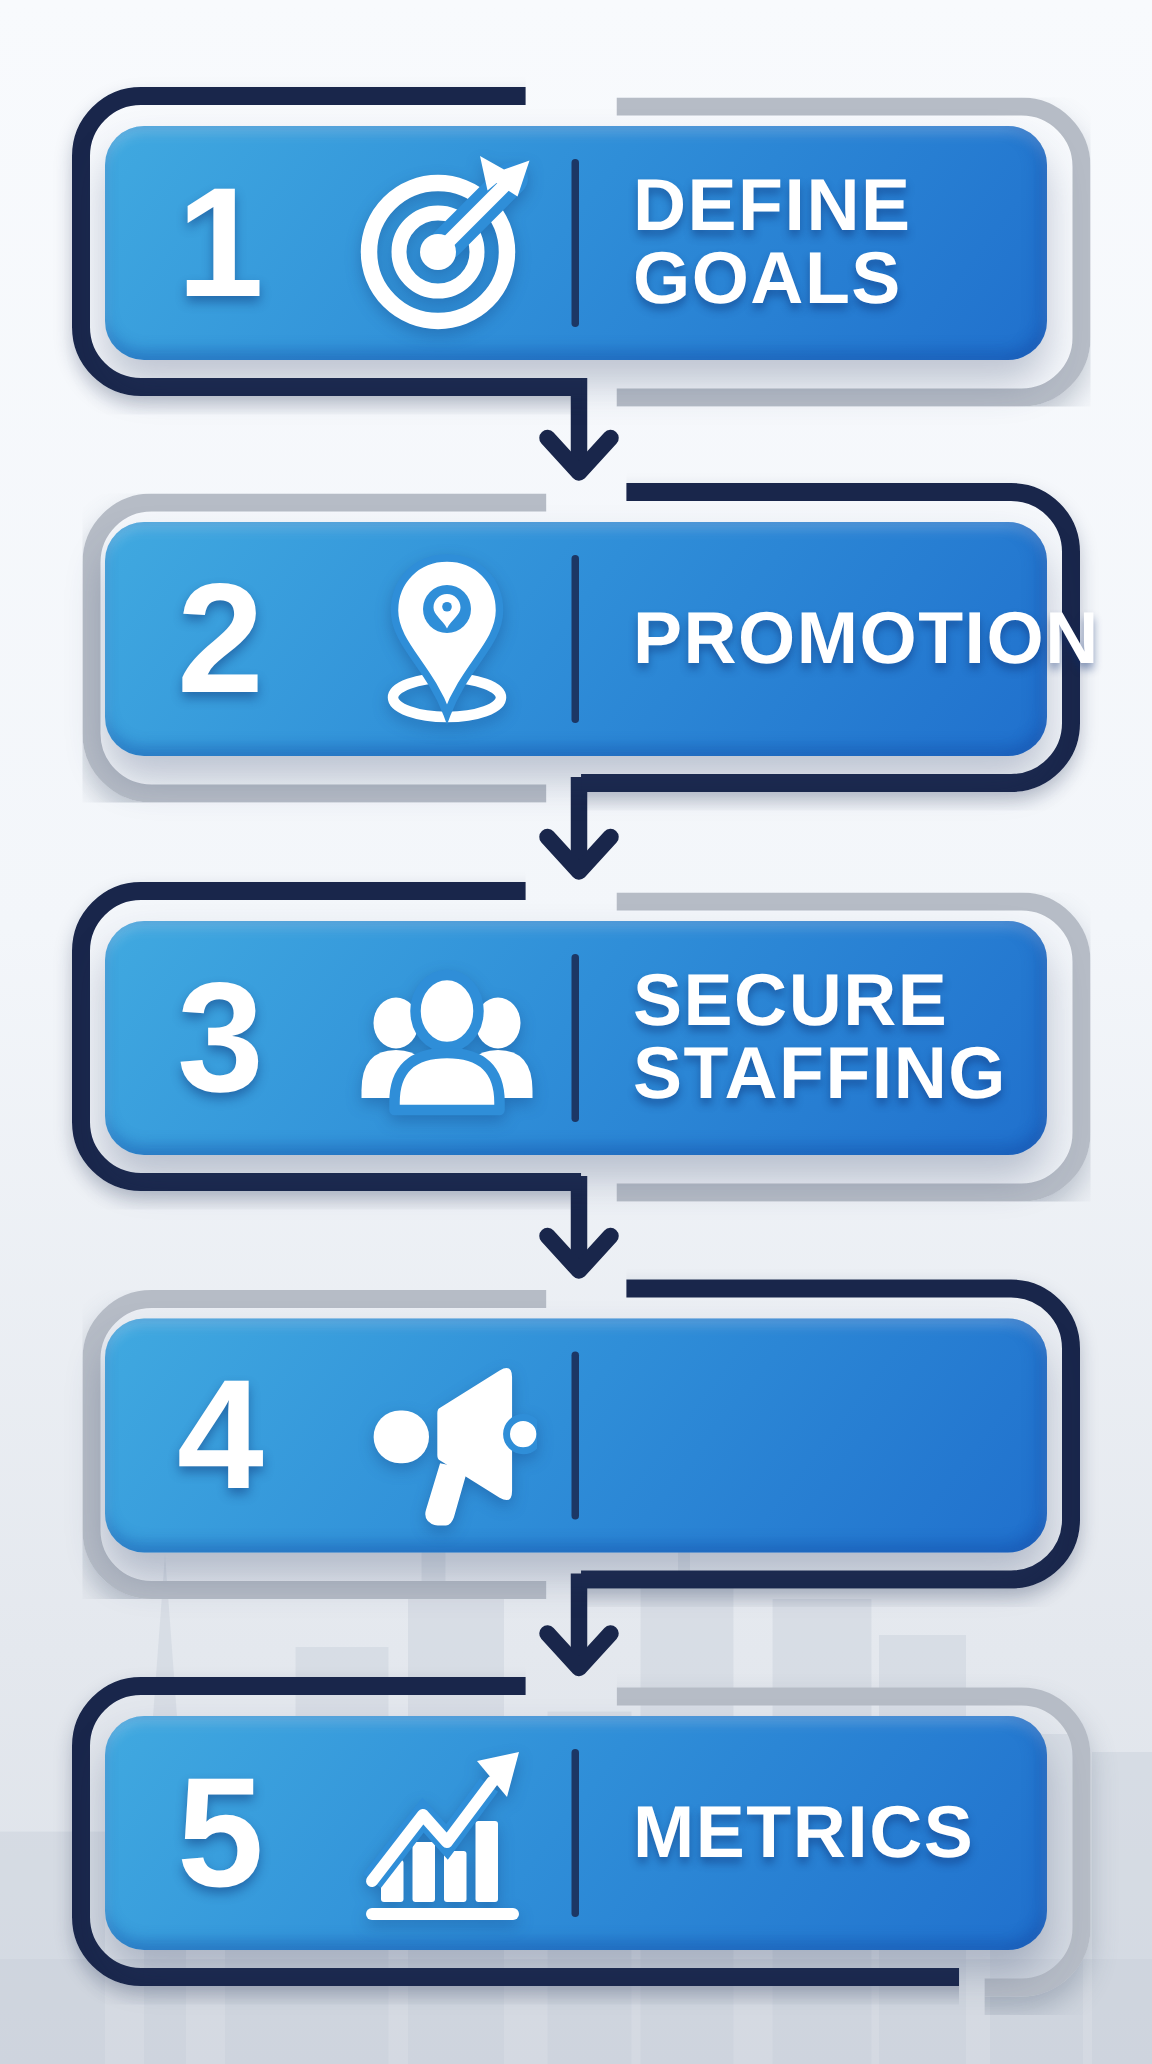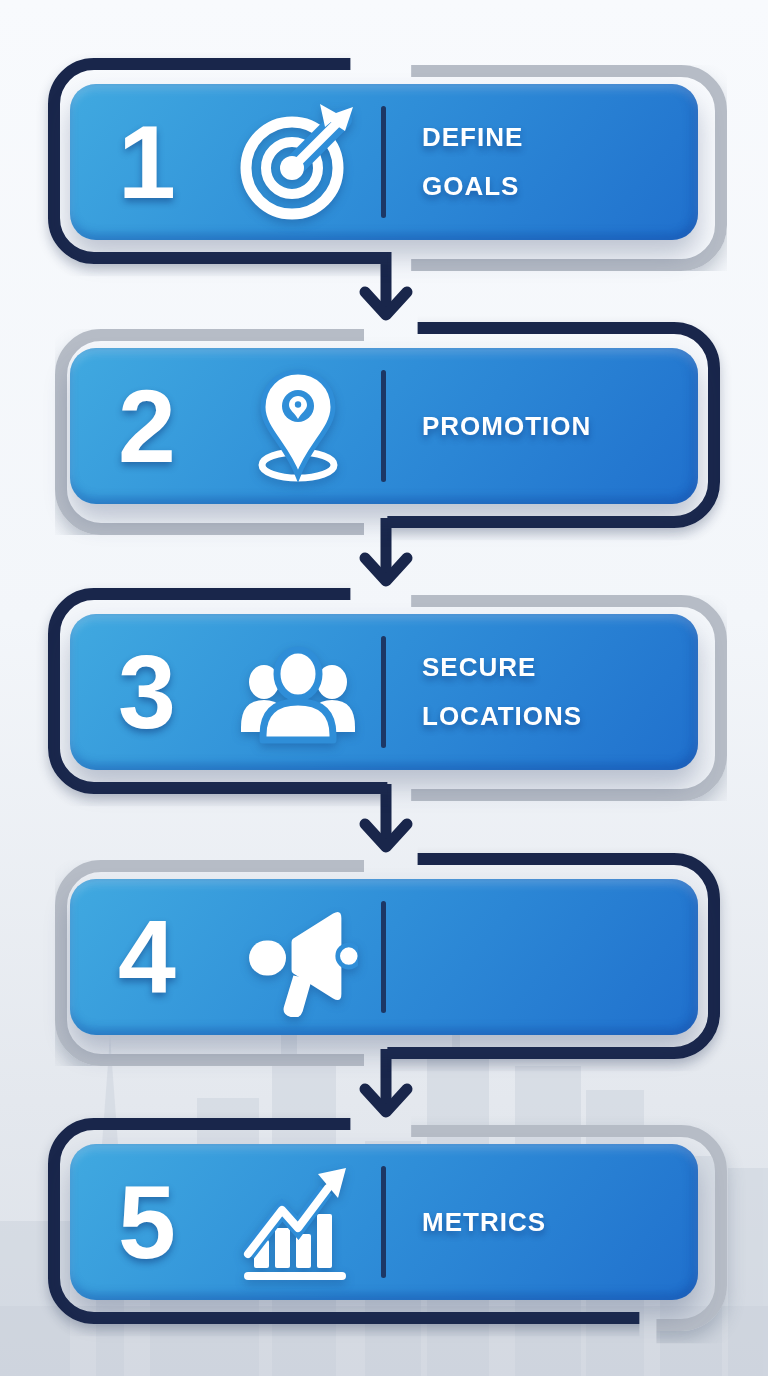--- a/index.html
+++ b/index.html
@@ -43,21 +43,21 @@
   }
   .icon{position:absolute;left:158px;top:8px;width:140px;height:140px;
     display:flex;align-items:center;justify-content:center;
     filter:drop-shadow(0 4px 5px rgba(10,45,110,.30));}
   .icon svg{width:120px;height:120px;}
   .divider{position:absolute;left:311px;top:22px;width:5px;height:112px;
     border-radius:3px;background:#1c3765;}
   .label{
     position:absolute;left:352px;right:14px;top:0;height:156px;
     display:flex;flex-direction:column;justify-content:center;
-    color:#fff;font-size:26px;font-weight:bold;letter-spacing:1px;
+    color:#fff;font-size:49px;font-weight:bold;letter-spacing:1px;
     line-height:49px;text-shadow:0 4px 6px rgba(10,45,110,.45);
   }
   .connector{position:absolute;left:356px;width:60px;height:64px;z-index:1;overflow:visible;}
 </style>
 </head>
 <body>
 
 <div class="canvas">
 
   <svg class="skyline" viewBox="0 0 768 360">
@@ -145,21 +145,21 @@
           <path d="M3,95 Q3,68 26,68 Q49,68 49,95 L49,100 L3,100 Z" fill="#fff"></path>
           <ellipse cx="94" cy="50" rx="15" ry="17" fill="#fff"></ellipse>
           <path d="M71,95 Q71,68 94,68 Q117,68 117,95 L117,100 L71,100 Z" fill="#fff"></path>
           <ellipse cx="60" cy="42" rx="21" ry="24" fill="#fff" stroke="#2f8ed8" stroke-width="7"></ellipse>
           <path d="M25,103 Q25,70 60,70 Q95,70 95,103 L95,108 L25,108 Z" fill="#fff" stroke="#2f8ed8" stroke-width="7" stroke-linejoin="round"></path>
         </svg>
       </div>
       <div class="divider"></div>
       <div class="label">
         <span>SECURE</span>
-        <span>LOCATIONS</span>
+        <span>STAFFING</span>
       </div>
     </div>
   </section>
 
   <svg class="connector" style="top:790px" viewBox="0 0 60 64">
     <line x1="30" y1="-6" x2="30" y2="52" stroke="#19264b" stroke-width="11"></line>
     <polyline points="9,34 30,57 51,34" fill="none" stroke="#19264b" stroke-width="11" stroke-linecap="round" stroke-linejoin="round"></polyline>
   </svg>
 
   <section class="step even" style="top:853px">

